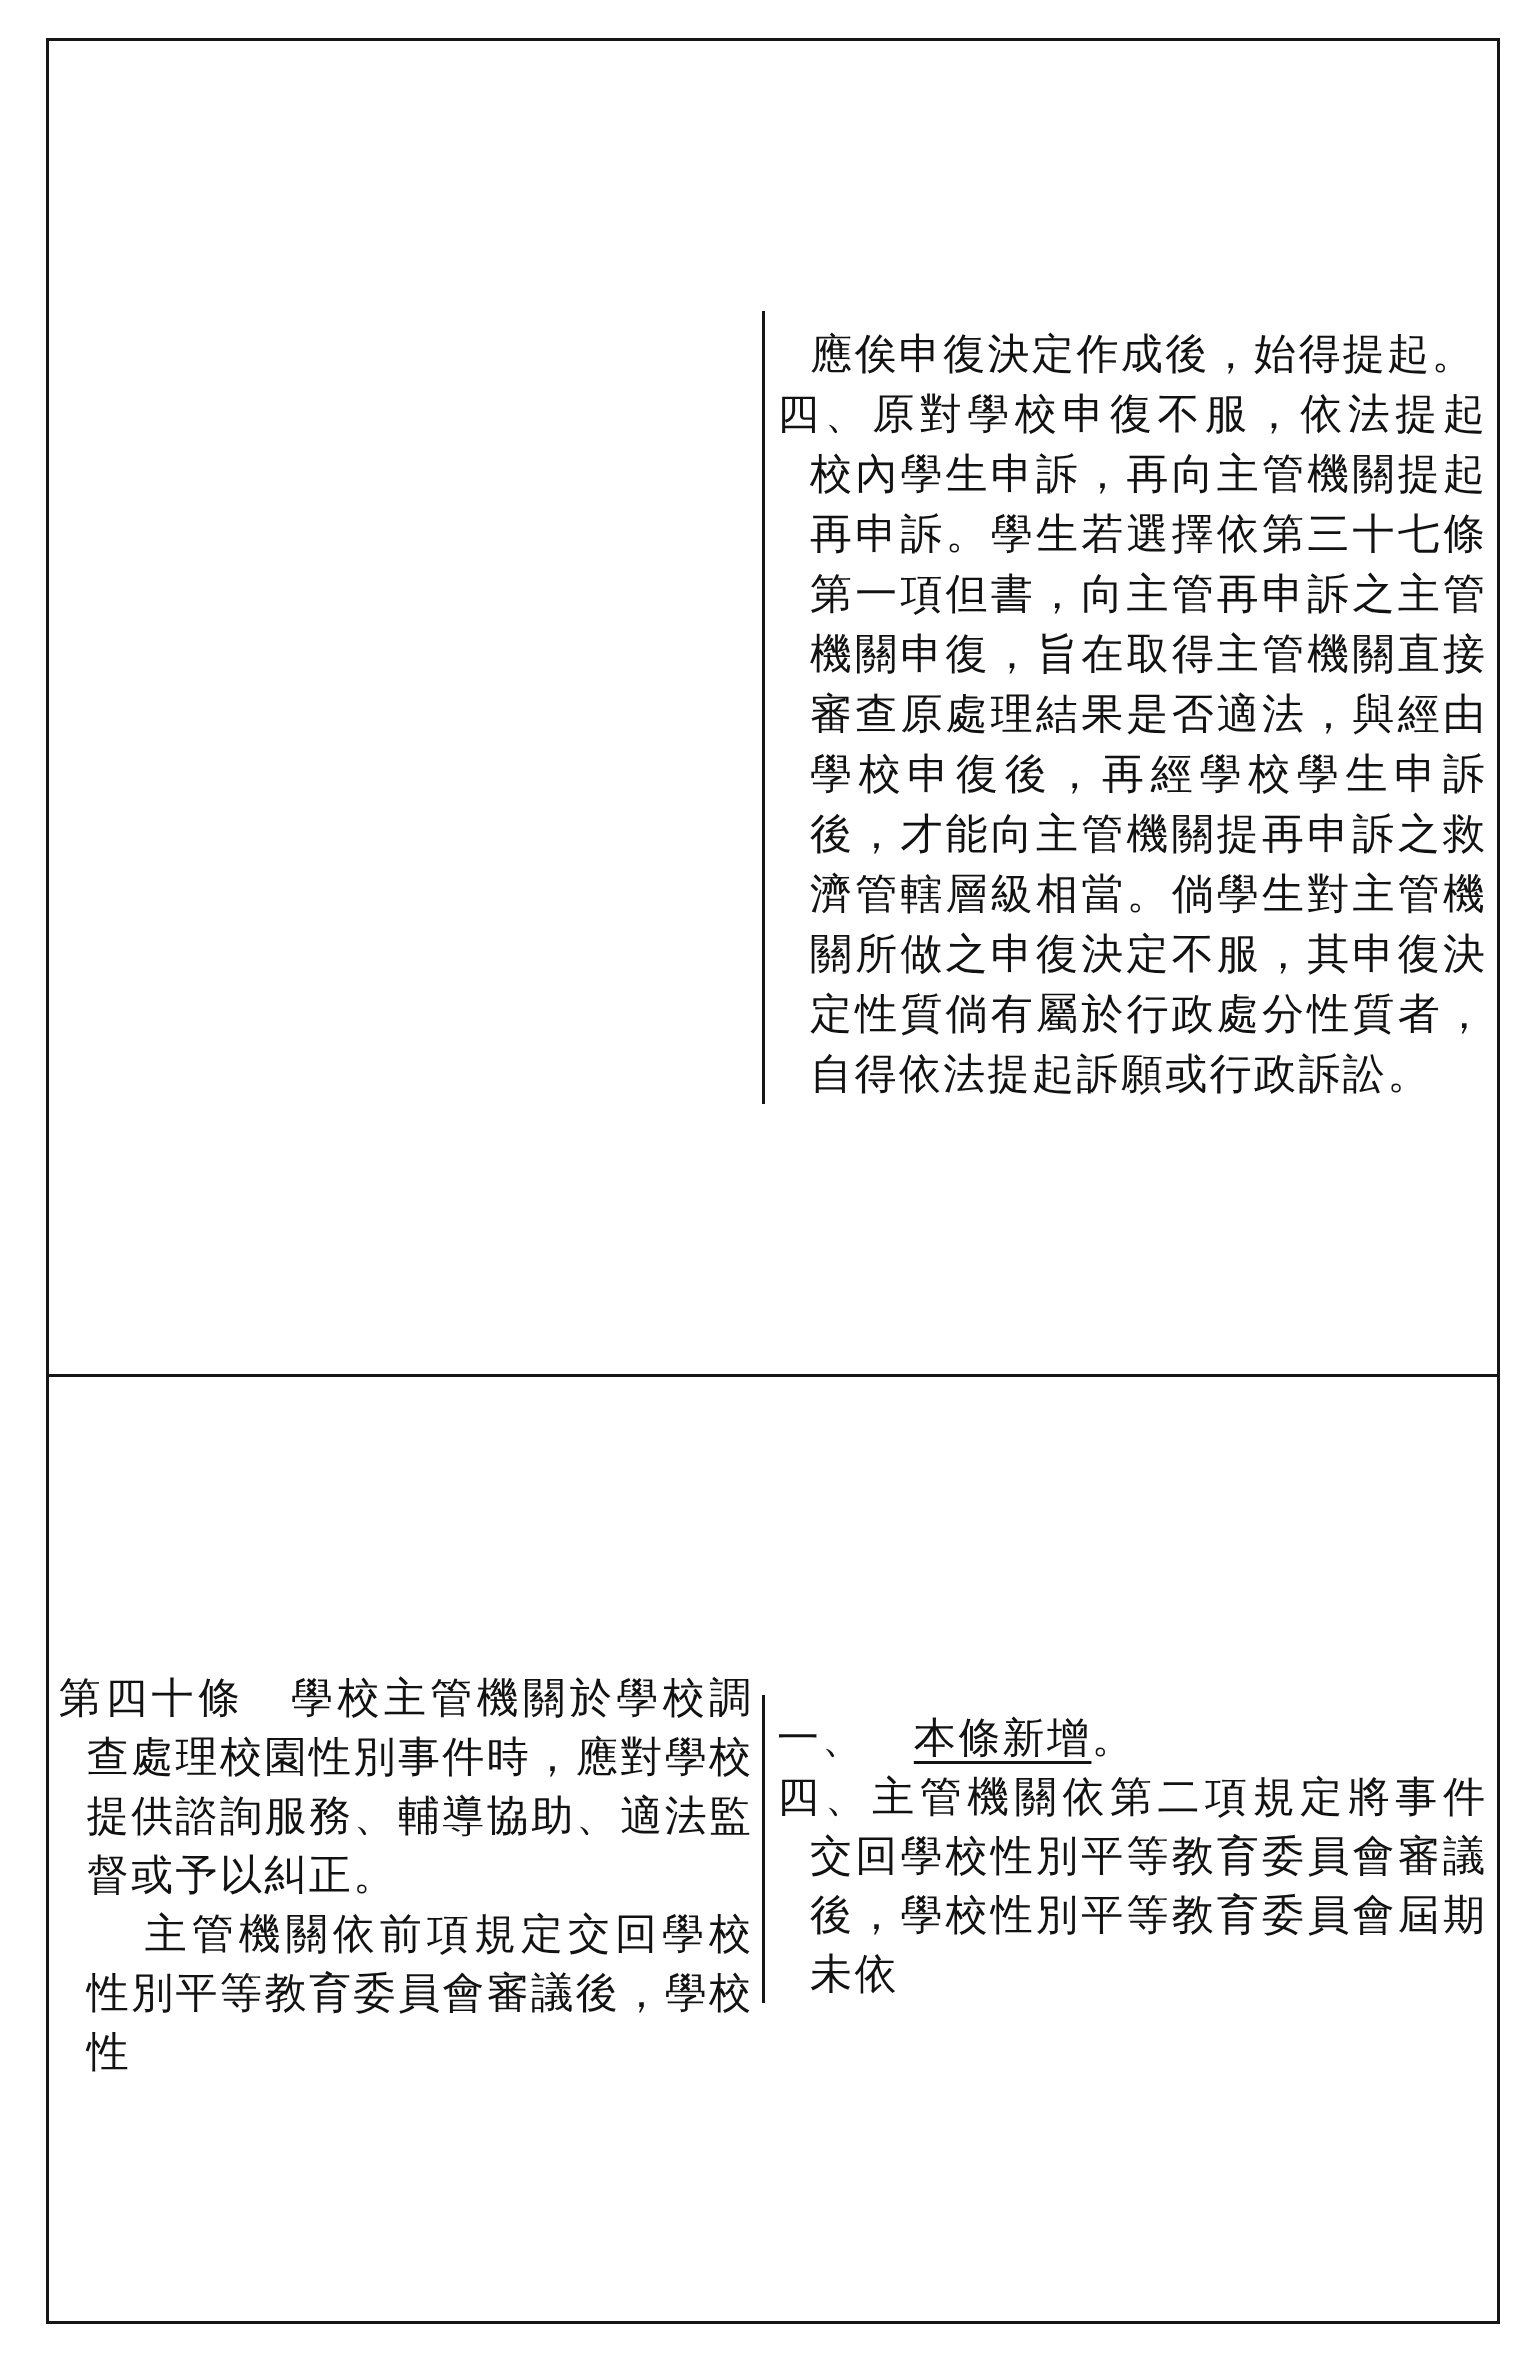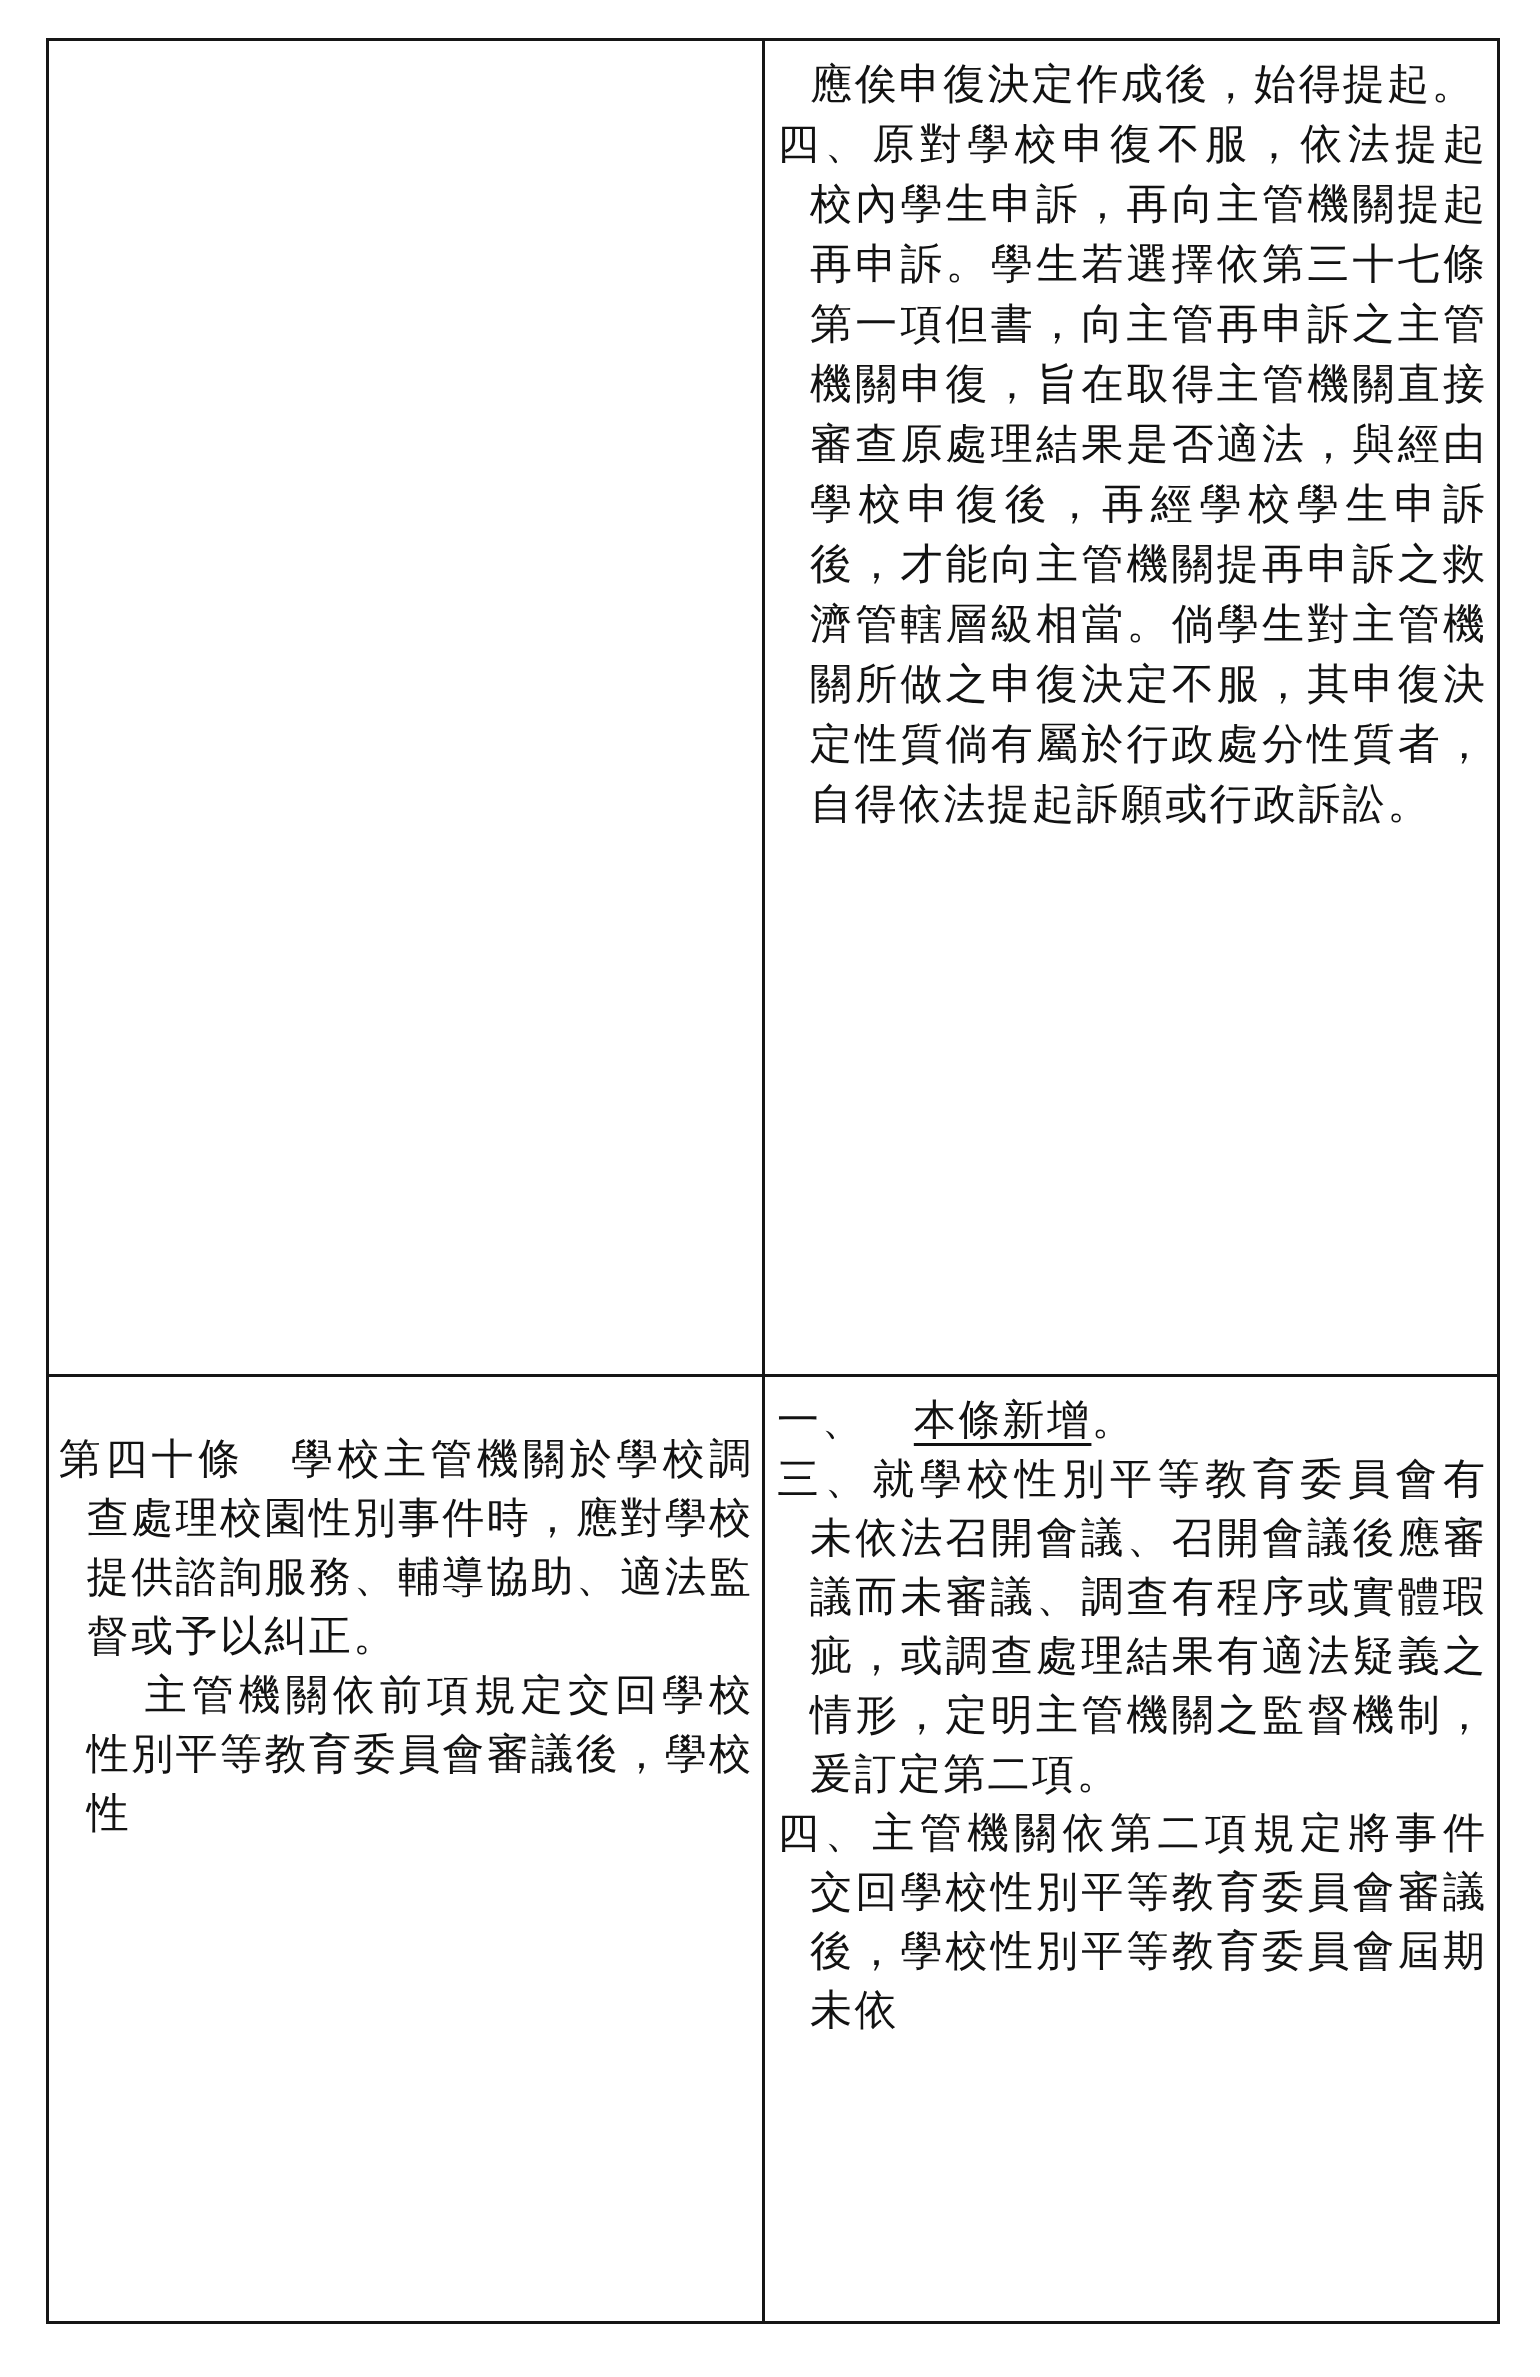--- a/index.html
+++ b/index.html
@@ -24,20 +24,21 @@
     box-sizing: border-box;
     border: 3.6px solid #161616;
     display: flex;
     flex-direction: column;
     background: #ffffff;
   }
   .trow {
     display: flex;
     box-sizing: border-box;
     overflow: hidden;
+    align-items: center;
   }
   .trow-1 { height: 1333px; }
   .trow-2 { flex: 1; border-top: 3.6px solid #161616; }
   .tcell {
     box-sizing: border-box;
     overflow: hidden;
     font-size: 42px;
     line-height: 60px;
     letter-spacing: 2.4px;
     text-align: justify;
@@ -96,19 +97,18 @@
     </div>
   </div>
 
   <div class="trow trow-2">
     <div class="tcell tcell-left">
       <p class="article">第四十條　學校主管機關於學校調查處理校園性別事件時，應對學校提供諮詢服務、輔導協助、適法監督或予以糾正。</p>
       <p class="para">主管機關依前項規定交回學校性別平等教育委員會審議後，學校性</p>
     </div>
     <div class="tcell tcell-right">
       <p class="item"><span>一、</span><span class="u">本條新增</span><span>。</span></p>
-      <p class="item"><span>三、</span><span>就學校性別平等教育委員會有未依法召開會議、召開會議後應審議而未審議、調查有程序或實體瑕疵，或調查處理結果有適法疑義之情形，定明主管機關之監督機制，爰訂定第二項。</span></p>
       <p class="item"><span>四、</span><span>主管機關依第二項規定將事件交回學校性別平等教育委員會審議後，學校性別平等教育委員會屆期未依</span></p>
     </div>
   </div>
 
 </div>
 
 
 </body></html>

